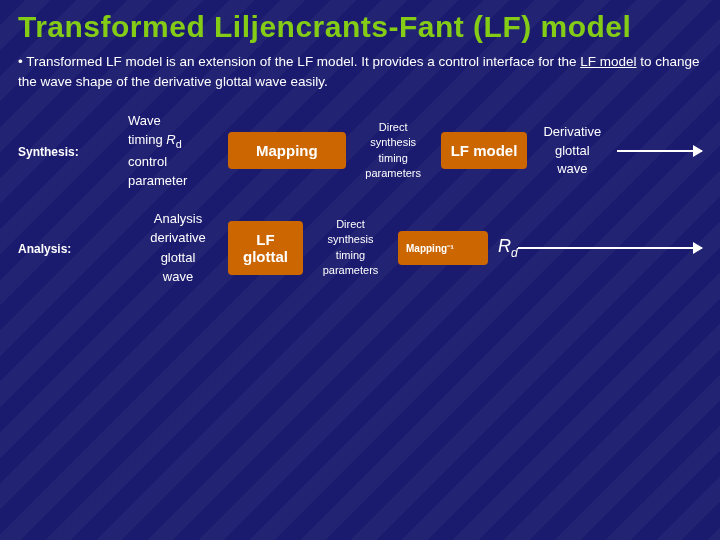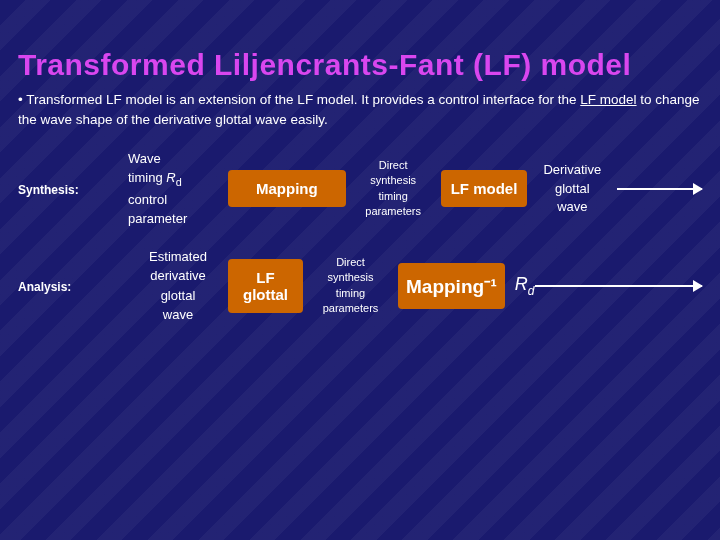--- a/index.html
+++ b/index.html
@@ -32,24 +32,23 @@
 
     .content {
       position: relative;
       z-index: 1;
       padding: 10px 18px;
     }
 
     .main-title {
       font-size: 30px;
       font-weight: bold;
-      color: #d946ef;
+      color: #84cc16;
       margin-bottom: 8px;
       letter-spacing: 0.5px;
-      margin-top: 38px;
     }
 
     .intro-text {
       font-size: 13.5px;
       color: white;
       line-height: 1.5;
       margin-bottom: 18px;
     }
 
     .intro-text .underline {
@@ -155,24 +154,24 @@
       color: white;
       text-align: center;
       min-width: 75px;
       flex-shrink: 0;
     }
 
     .mapping-inv-box {
       background: #cc6600;
       border-radius: 4px;
       padding: 10px 8px;
-      font-size: 19px;
-      font-weight: bold;
-      color: white;
-      text-align: right;
+      font-size: 10px;
+      font-weight: bold;
+      color: white;
+      text-align: left;
       min-width: 90px;
       flex-shrink: 0;
     }
 
     .rd-final {
       font-size: 18px;
       font-style: italic;
       color: white;
       padding-left: 10px;
     }
@@ -235,21 +234,21 @@
     </div>
 
     <div>
       <div style="display:flex; align-items:center; gap:0;">
 
         <div class="syn-label-col">
           <span class="section-label">Analysis:</span>
         </div>
 
         <div style="width:100px; flex-shrink:0; font-size:13px; color:white; line-height:1.5; text-align:center;">
-          <span>Estimated</span><br>
+          <span>Analysis</span><br>
           <span>derivative</span><br>
           <span>glottal</span><br>
           <span>wave</span>
         </div>
 
         <div class="lf-fitting-box" style="white-space:pre-line;">LF
 glottal</div>
 
         <div class="middle-text" style="white-space:pre-line;">Direct
 synthesis

